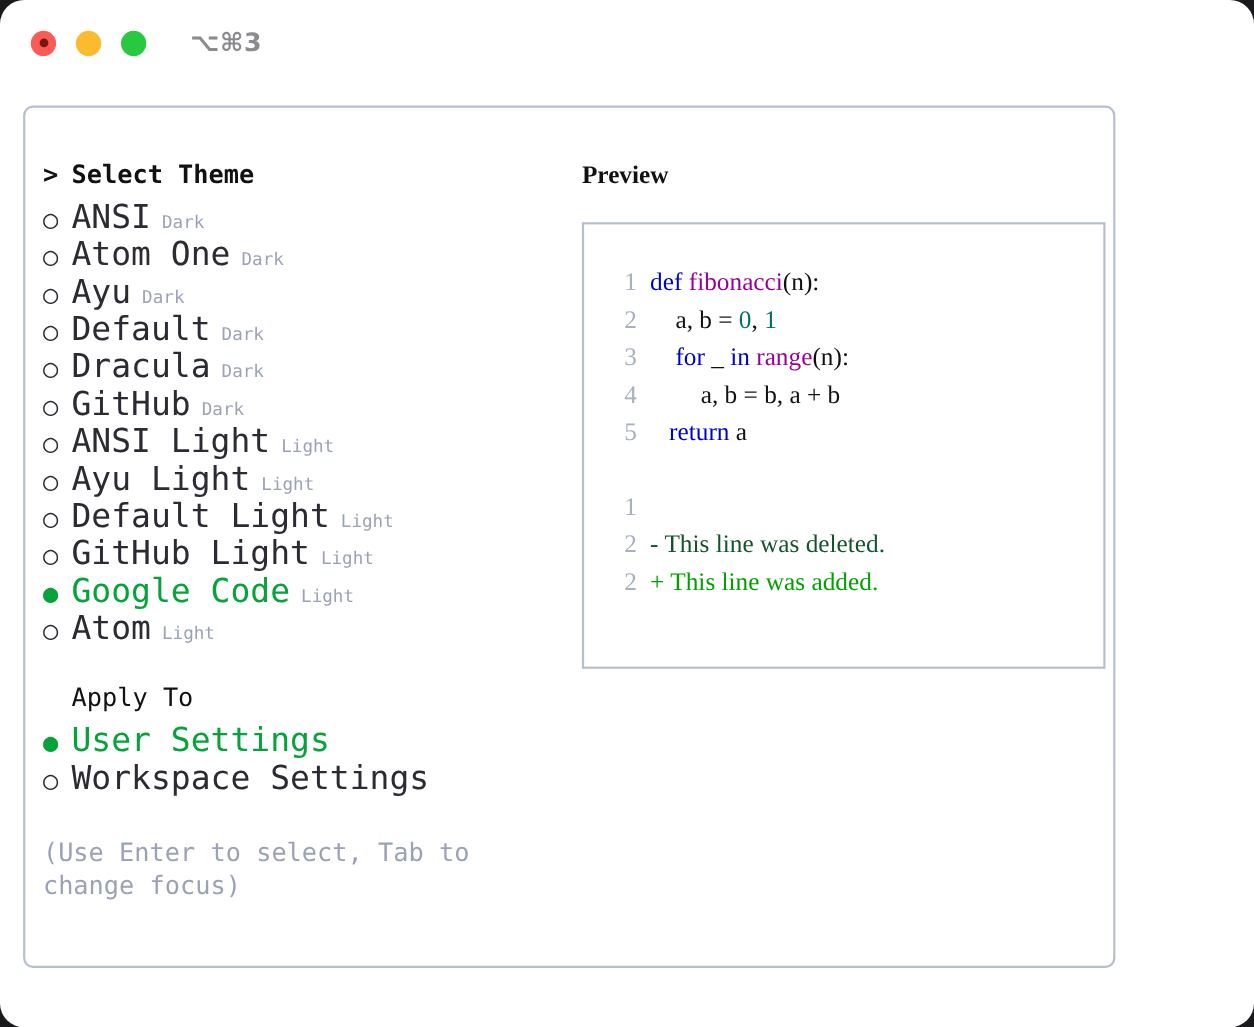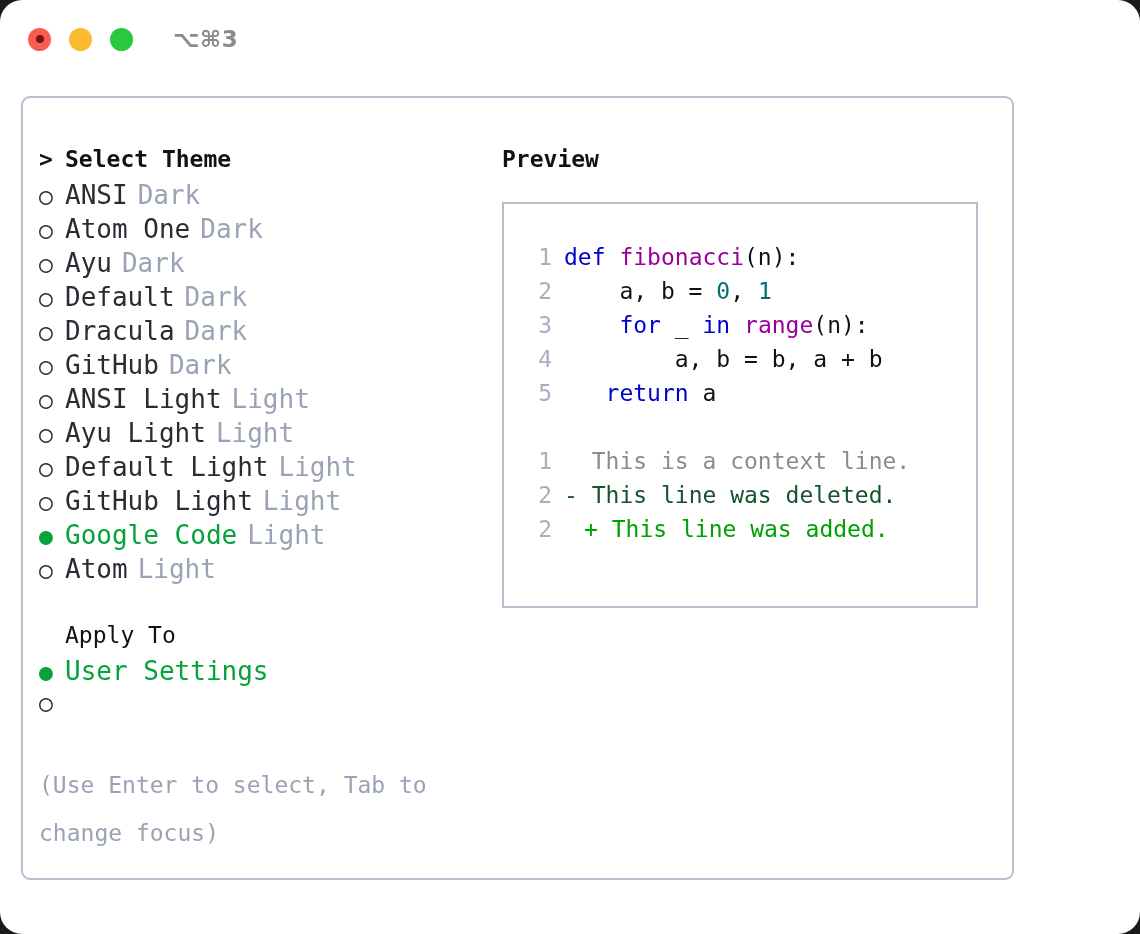--- a/index.html
+++ b/index.html
@@ -119,27 +119,27 @@
   .marker.dot-hollow { color: #2b2b33; }
 
   .head-label {
     color: #111114;
     font-weight: bold;
     font-size: 23px;
   }
 
   .name {
     color: #2b2b33;
-    font-size: 26px;
+    font-size: 30px;
   }
   .name.sel { color: #06a23a; }
 
   .tag {
     color: #9aa3b5;
-    font-size: 26px;
+    font-size: 16px;
     margin-left: 10px;
   }
 
   .spacer-row { height: 34px; }
 
   .section-head {
     display: flex;
     align-items: baseline;
     height: 34px;
     font-size: 23px;
@@ -150,29 +150,30 @@
     font-size: 23px;
   }
 
   .hint {
     position: absolute;
     left: 16px;
     top: 663px;
     width: 420px;
     color: #9aa3b5;
     font-size: 23px;
-    line-height: 48px;
+    line-height: 30px;
   }
 
   
   .right-col {
     position: absolute;
-    left: 479px;
+    left: 506px;
     top: 48px;
     width: 490px;
+    font-family: Liberation Serif, serif;
   }
 
   .preview-title {
     color: #111114;
     font-weight: bold;
     font-size: 23px;
     height: 34px;
   }
 
   .preview-box {
@@ -202,21 +203,21 @@
     margin-right: 12px;
   }
   .code-text { white-space: pre; font-size: 23px; }
 
   .tok-kw   { color: #0000cc; }
   .tok-fn   { color: #9a0099; text-align: right; }
   .tok-num  { color: #007070; }
   .tok-pln  { color: #111114; }
   .tok-ctx  { color: #8c8c8c; }
   .tok-del  { color: #14532d; }
-  .tok-add  { color: #00a000; margin-left: 20px; }
+  .tok-add  { color: #00a000; }
 
   .blank-line { height: 34px; }
 </style>
 </head>
 <body>
 
 <div class="window">
 
   <div class="titlebar">
     <div class="lights">
@@ -254,39 +255,39 @@
 
         <div class="spacer-row"></div>
 
         <div class="section-head">
           <span class="marker">&nbsp;</span>
           <span class="section-title">Apply To</span>
         </div>
 
         <div id="apply-items">
             <div class="list-row"><span class="marker dot-filled">●</span><span class="name sel">User Settings</span></div>
-            <div class="list-row"><span class="marker dot-hollow">○</span></div>
+            <div class="list-row"><span class="marker dot-hollow">○</span><span class="name">Workspace Settings</span></div>
           </div>
       </div>
 
       <div class="hint">(Use Enter to select, Tab to change focus)</div>
 
       <div class="right-col">
         <div class="preview-title">Preview</div>
         <div class="preview-box">
           <div id="code-lines">
               <div class="code-line"><span class="gutter">1</span><span class="code-text"><span class="tok-kw">def </span><span class="tok-fn">fibonacci</span><span class="tok-pln">(n):</span></span></div>
               <div class="code-line"><span class="gutter">2</span><span class="code-text"><span class="tok-pln">    a, b = </span><span class="tok-num">0</span><span class="tok-pln">, </span><span class="tok-num">1</span></span></div>
               <div class="code-line"><span class="gutter">3</span><span class="code-text"><span class="tok-pln">    </span><span class="tok-kw">for</span><span class="tok-pln"> _ </span><span class="tok-kw">in</span><span class="tok-pln"> </span><span class="tok-fn">range</span><span class="tok-pln">(n):</span></span></div>
               <div class="code-line"><span class="gutter">4</span><span class="code-text"><span class="tok-pln">        a, b = b, a + b</span></span></div>
               <div class="code-line"><span class="gutter">5</span><span class="code-text"><span class="tok-pln">   </span><span class="tok-kw">return</span><span class="tok-pln"> a</span></span></div>
             </div>
           <div class="blank-line"></div>
           <div id="diff-lines">
-              <div class="code-line"><span class="gutter">1</span><span class="code-text tok-ctx"><span>  </span><span>This is a context line.</span></span></div>
+              <div class="code-line"><span class="gutter">1</span></div>
               <div class="code-line"><span class="gutter">2</span><span class="code-text tok-del"><span>- </span><span>This line was deleted.</span></span></div>
               <div class="code-line"><span class="gutter">2</span><span class="code-text tok-add"><span>+ </span><span>This line was added.</span></span></div>
             </div>
         </div>
       </div>
 
     </div>
   </div>
 </div>
 

